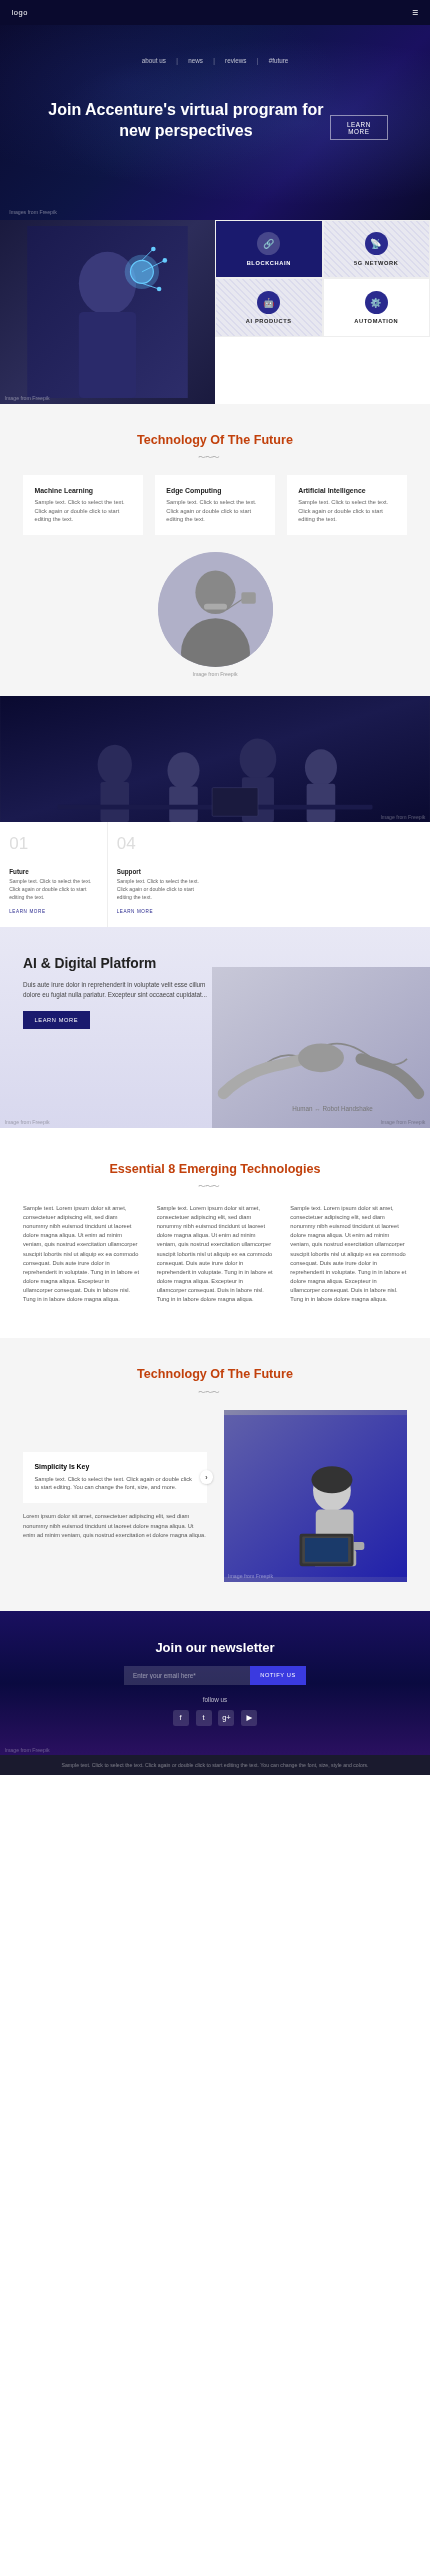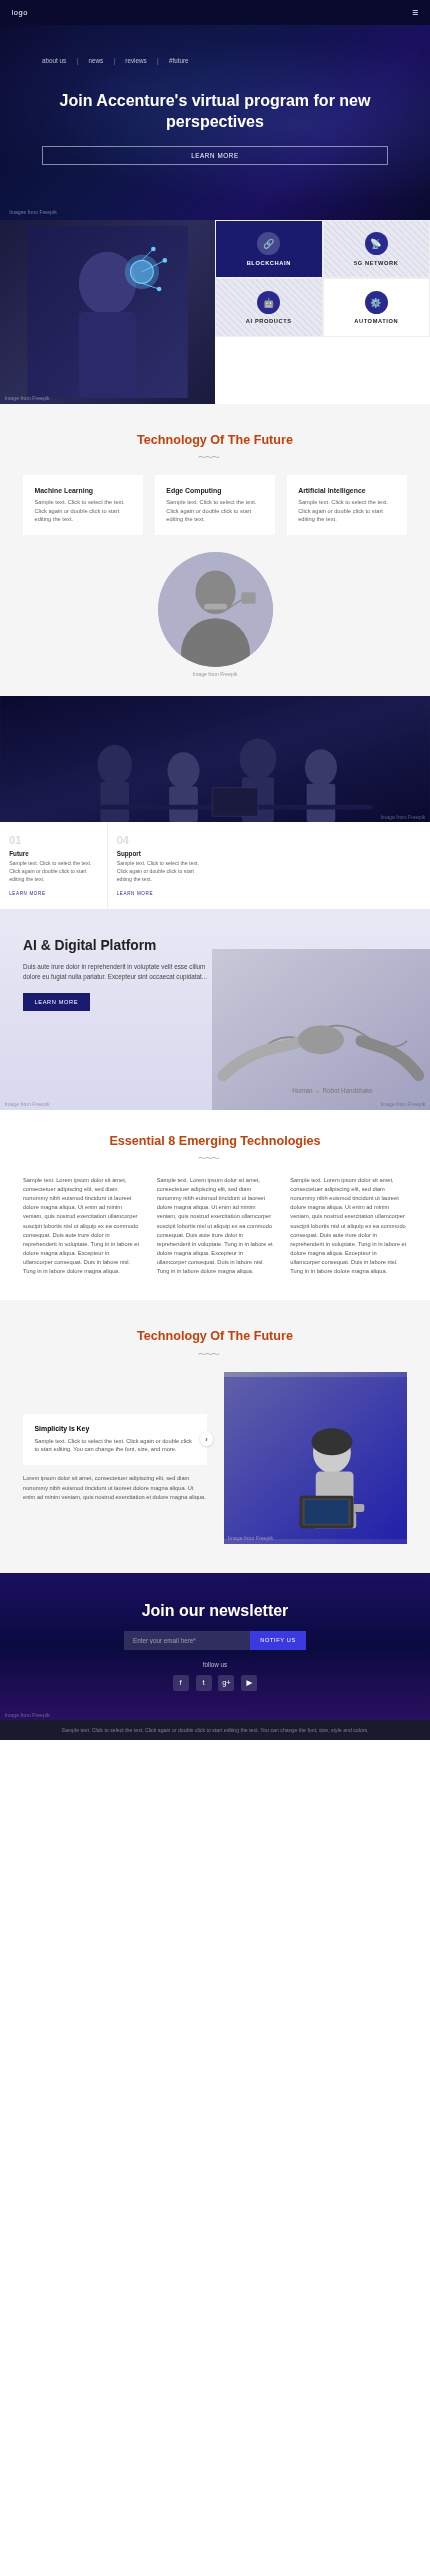--- a/index.html
+++ b/index.html
@@ -17,21 +17,22 @@
       gap: 44px;
     }
     .logo-text { color: #fff; font-size: 7.5px; letter-spacing: 0.6px; }
     .menu-icon { color: #fff; font-size: 10.3px; cursor: pointer; }
 
     
     .hero {
       background: linear-gradient(135deg, #0a0a2e 0%, #0d1545 40%, #1a1060 70%, #0a0a2e 100%);
       min-height: 195px;
       display: flex;
-      flex-direction: column;
+      flex-direction: row;
+      align-items: center;
       justify-content: center;
       text-align: center;
       padding: 34px 42px 23px;
       position: relative;
       overflow: hidden;
     }
     .hero::before {
       content: '';
       position: absolute;
       top: 0; left: 0; right: 0; bottom: 0;
@@ -264,24 +265,24 @@
       gap: 0;
       background: #fff;
     }
     .numbered-card {
       padding: 11.5px 9.2px;
       border-right: 0.6px solid #eee;
       background: #fff;
     }
     .numbered-card:last-child { border-right: none; }
     .num-badge {
-      font-size: 11px;
-      font-weight: 700;
+      font-size: 17px;
+      font-weight: 400;
       color: #ddd;
-      margin-bottom: 4px;
+      margin-bottom: 14px;
     }
     .numbered-card h3 {
       font-size: 6.3px;
       font-weight: 700;
       color: #222;
       margin-bottom: 3.4px;
     }
     .numbered-card p {
       font-size: 5.2px;
       color: #666;
@@ -348,21 +349,21 @@
     .ai-section-source {
       position: absolute;
       bottom: 2.3px;
       left: 4.6px;
       font-size: 5.2px;
       color: rgba(0,0,0,0.3);
     }
 
     
     .emerging-section {
-      padding: 24px 23px;
+      padding: 34px 23px;
       background: #fff;
     }
     .emerging-section .section-title { text-align: center; }
     .three-col-text {
       display: grid;
       grid-template-columns: 1fr 1fr 1fr;
       gap: 17px;
       margin-top: 17px;
     }
     .text-col p {
@@ -439,21 +440,21 @@
 
     
     .newsletter {
       background: linear-gradient(180deg, #1a1060 0%, #0a0a40 50%, #2a1060 100%);
       padding: 29px 23px;
       text-align: center;
       position: relative;
     }
     .newsletter h2 {
       color: #fff;
-      font-size: 16px;
+      font-size: 13px;
       font-weight: 700;
       margin-bottom: 11.5px;
     }
     .newsletter-form {
       display: flex;
       justify-content: center;
       gap: 0;
       margin-bottom: 11.5px;
     }
     .newsletter-input {

